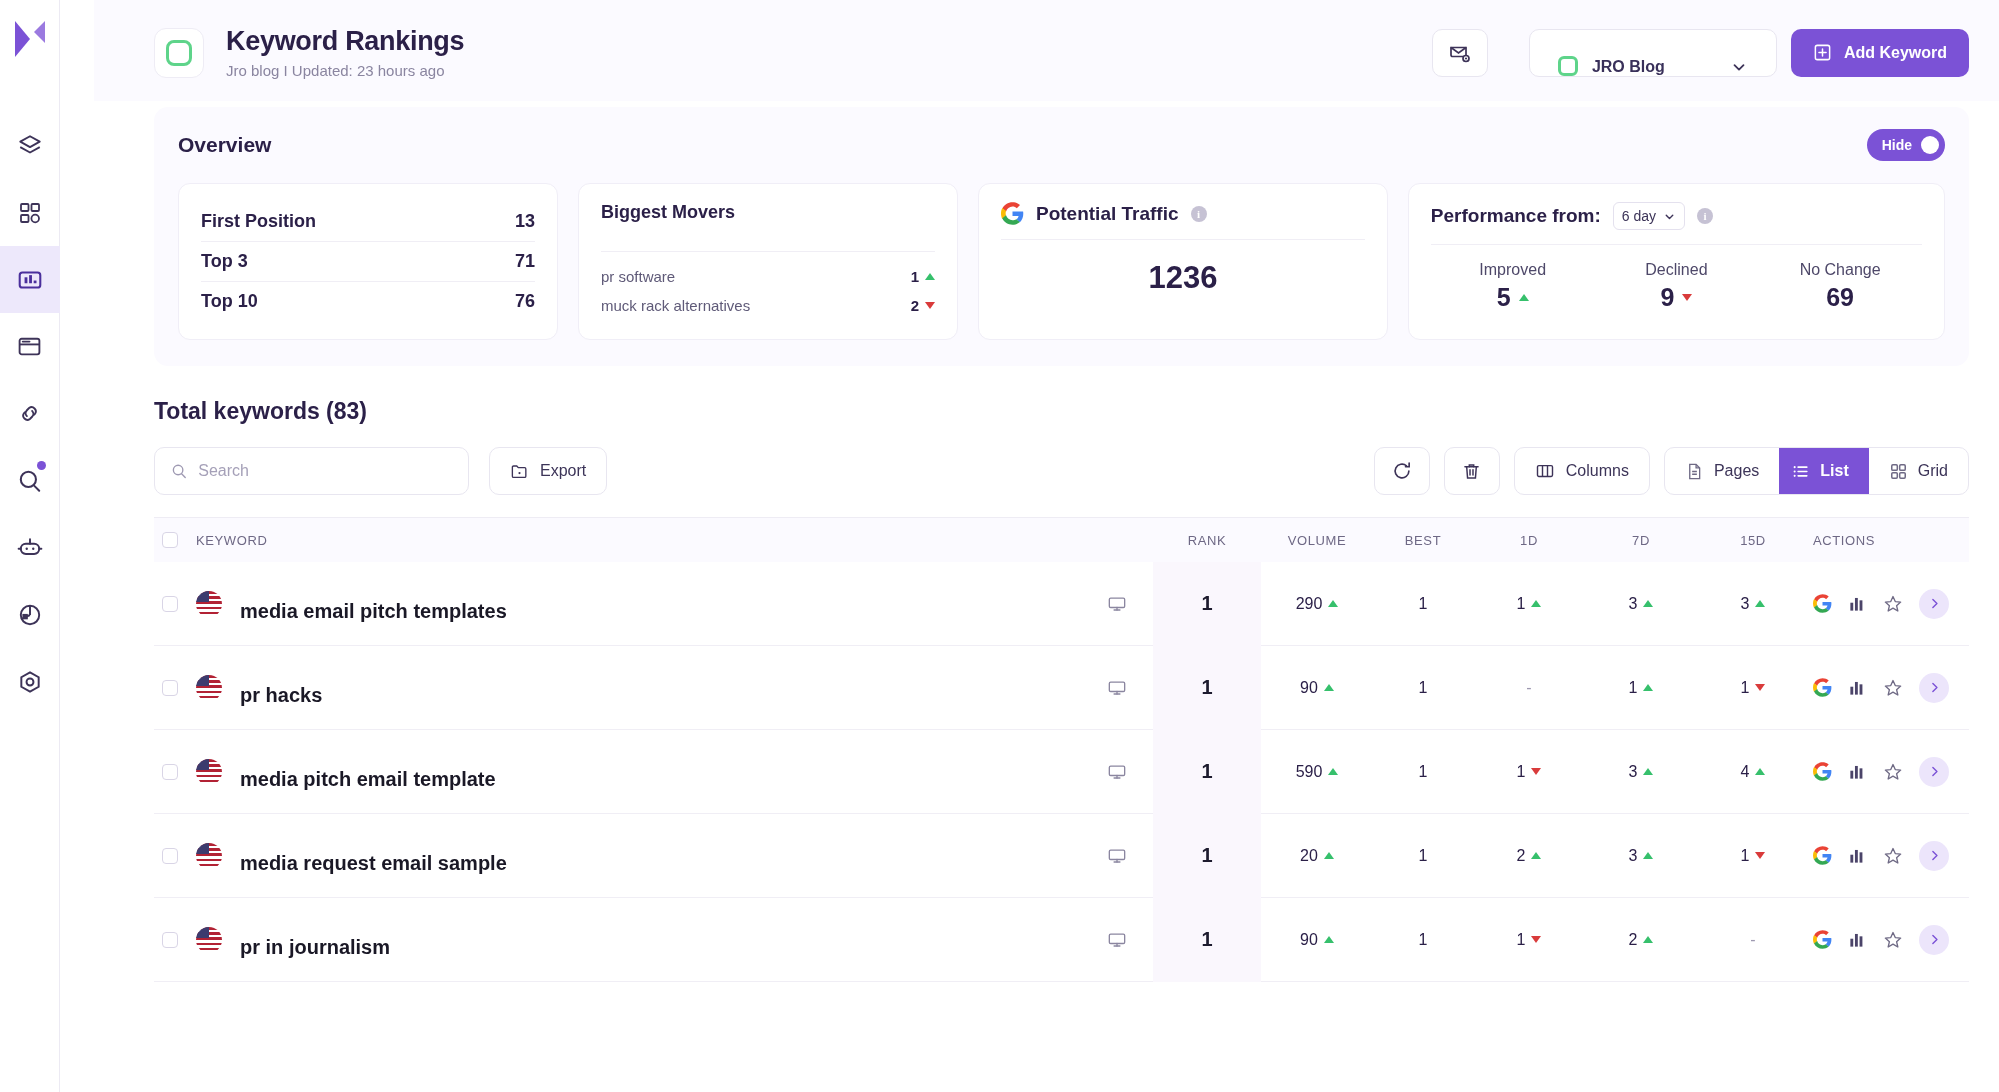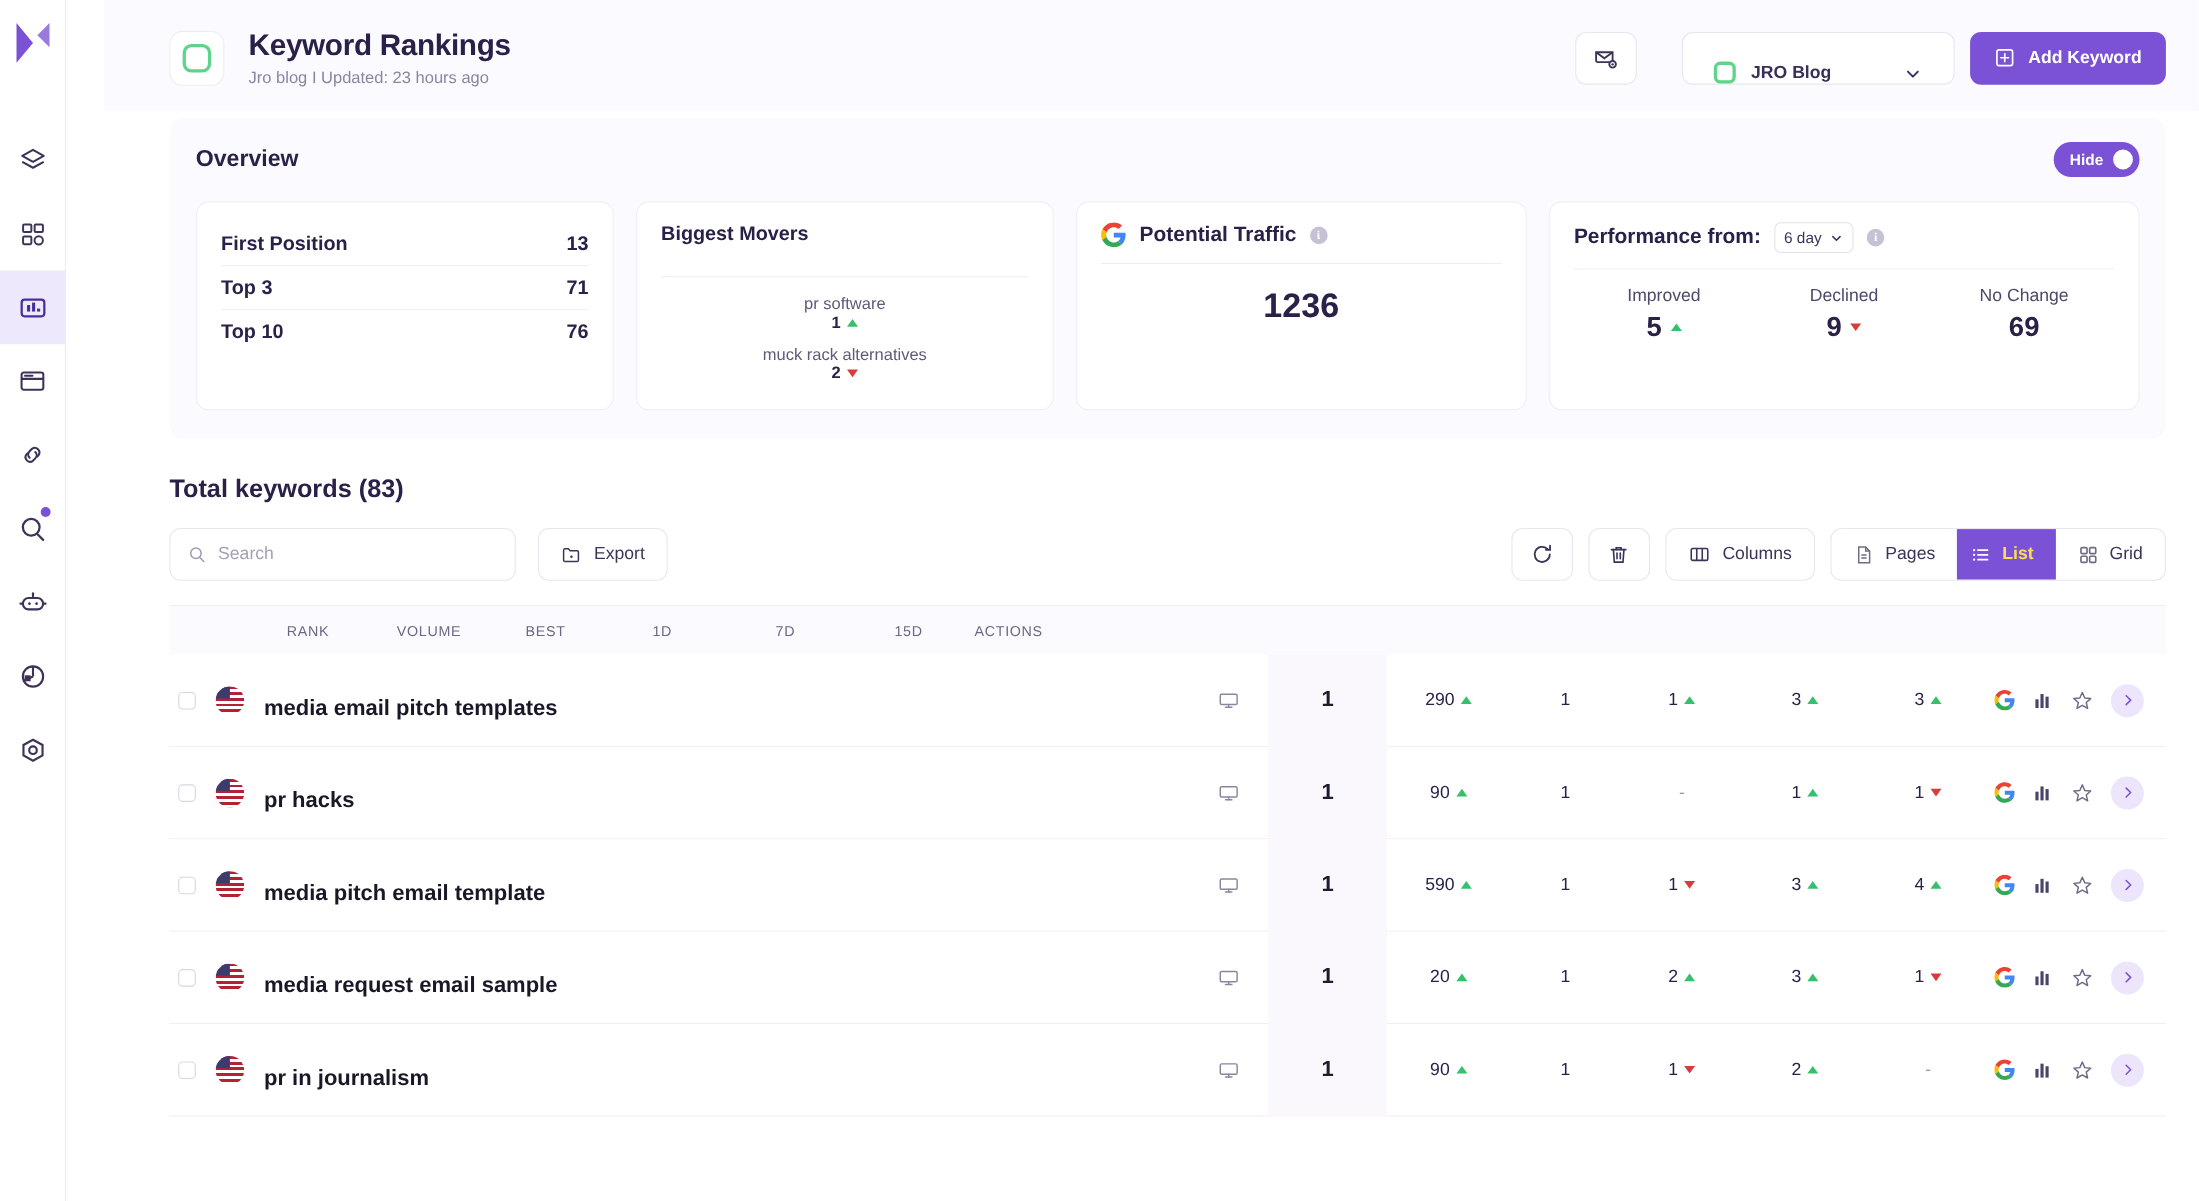--- a/index.html
+++ b/index.html
@@ -97,21 +97,21 @@
   .card-c { flex:1; min-width:385px; }
   .card-d { flex:1.35; }
 
   .stat-row { display:flex; justify-content:space-between; align-items:center; padding:9px 0; }
   .stat-row + .stat-row { border-top:1px solid #f0eef5; }
   .stat-name { font-size:18px; font-weight:700; color:#2b2048; }
   .stat-val { font-size:18px; font-weight:700; color:#2b2048; }
 
   .card-title { font-size:18px; font-weight:700; color:#2b2048; padding-bottom:28px; }
   .card-title.with-rule { border-bottom:1px solid #f0eef5; margin-bottom:10px; }
-  .mover-row { display:flex; justify-content:space-between; align-items:center; padding:6px 0;flex-direction:column; }
+  .mover-row { display:flex; justify-content:space-between; align-items:flex-end; padding:6px 0; }
   .mover-kw { font-size:15px; color:#5f5a78; }
   .mover-val { font-size:15px; font-weight:700; color:#2b2048; display:flex; align-items:center; gap:6px; }
 
   .pt-head { display:flex; align-items:center; gap:12px; padding-bottom:14px; border-bottom:1px solid #f0eef5; }
   .pt-head .t { font-size:19px; font-weight:700; color:#2b2048; }
   .pt-value { text-align:center; font-size:31px; font-weight:700; color:#2b2048; padding-top:20px; }
 
   .perf-head { display:flex; align-items:center; gap:12px; padding-bottom:14px; border-bottom:1px solid #f0eef5; }
   .perf-head .t { font-size:19px; font-weight:700; color:#2b2048; }
   .mini-select {
@@ -153,21 +153,21 @@
     height:48px; border:1px solid #e8e6f0; border-radius:10px; background:#fff;
     display:flex; align-items:center; gap:11px; padding:0 20px;
     font-size:16px; color:#3c3458; cursor:pointer; font-weight:400;
     font-family:"Liberation Sans", sans-serif;
   }
   .tb-right { display:flex; gap:14px; align-items:center; }
   .sq-btn { width:56px;height:48px;border:1px solid #e8e6f0;border-radius:10px;background:#fff;
             display:flex;align-items:center;justify-content:center;cursor:pointer; }
   .seg { display:flex; border:1px solid #e8e6f0; border-radius:10px; overflow:hidden; background:#fff; height:48px; }
   .seg-item { display:flex;align-items:center;gap:10px;padding:0 20px;font-size:16px;color:#3c3458;cursor:pointer; }
-  .seg-item.active { background:#7b52d6; color:#fde047; font-weight:700;padding-left:12px; }
+  .seg-item.active { background:#7b52d6; color:#ffffff; font-weight:700;padding-left:12px; }
 
   
   .table { margin: 22px 30px 0 60px; border-top:1px solid #eeecf4; }
   .thead {
     display:flex; align-items:center; height:44px;
     background:#fbfaff; font-size:13px; letter-spacing:0.6px; color:#6e6885; font-weight:400;
   }
   .trow {
     display:flex; align-items:center; height:84px;
     border-bottom:1px solid #f0eef5; background:#fff;
@@ -499,20 +499,24 @@
                 <rect x="13.5" y="13.5" width="7" height="7" rx="1.4"></rect>
             </svg>
             <span>Grid</span>
           </div>
         </div>
       </div>
     </div>
 
     <div class="table">
       <div class="thead">
+        <div class="c-kw">
+          <span class="cb"></span>
+          <span>KEYWORD</span>
+        </div>
         <div class="c-dev"></div>
         <div class="c-rank">RANK</div>
         <div class="c-vol">VOLUME</div>
         <div class="c-best">BEST</div>
         <div class="c-d">1D</div>
         <div class="c-d">7D</div>
         <div class="c-d">15D</div>
         <div class="c-act">ACTIONS</div>
       </div>
       <div id="tbody">

